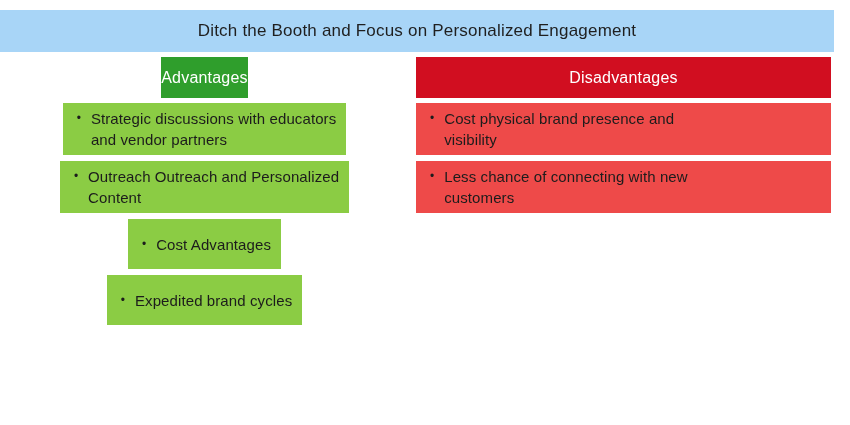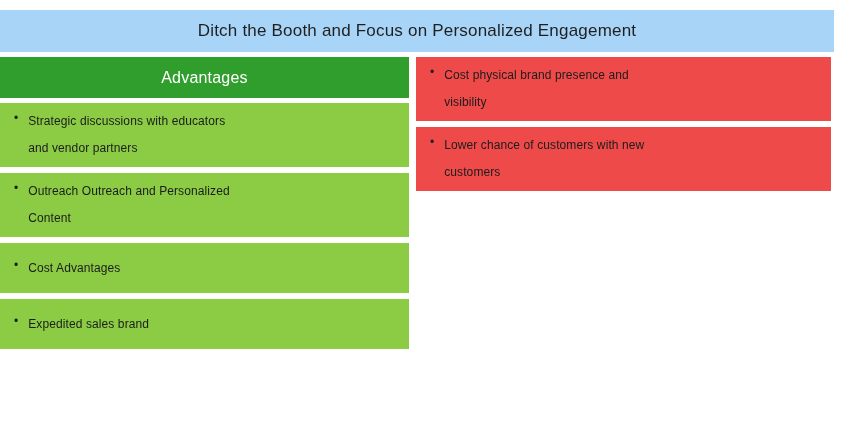--- a/index.html
+++ b/index.html
@@ -31,21 +31,21 @@
     letter-spacing: 0.2px;
   }
   .columns {
     display: flex;
     gap: 7px;
   }
   .column {
     display: flex;
     flex-direction: column;
   }
-  .column.left  { width: 409px; }
+  .column.left  { width: 409px; align-items: center; }
   .column.right { width: 415px; }
   .col-header {
     height: 41px;
     display: flex;
     align-items: center;
     justify-content: center;
     margin-bottom: 5px;
   }
   .col-header span {
     color: #ffffff;
@@ -69,22 +69,22 @@
     align-items: flex-start;
   }
   .bullet {
     font-size: 12px;
     line-height: 21px;
     color: #1c1c1c;
     margin-right: 10px;
     flex: 0 0 auto;
   }
   .item-text {
-    font-size: 12px;
-    line-height: 27px;
+    font-size: 15px;
+    line-height: 21px;
     color: #1c1c1c;
     letter-spacing: 0.1px;
     white-space: pre-line;
   }
 </style>
 </head>
 <body>
 
 <div class="board">
 
@@ -114,36 +114,39 @@
       </div>
       <div class="item adv">
         <div class="item-row">
           <span class="bullet">•</span>
           <span class="item-text">Cost Advantages</span>
         </div>
       </div>
       <div class="item adv">
         <div class="item-row">
           <span class="bullet">•</span>
-          <span class="item-text">Expedited sales brand</span>
+          <span class="item-text">Expedited brand cycles</span>
         </div>
       </div>
     </div>
 
     <div class="column right">
+      <div class="col-header dis">
+        <span>Disadvantages</span>
+      </div>
       <div class="item dis">
         <div class="item-row">
           <span class="bullet">•</span>
           <span class="item-text">Cost physical brand presence and
 visibility</span>
         </div>
       </div>
       <div class="item dis">
         <div class="item-row">
           <span class="bullet">•</span>
-          <span class="item-text">Lower chance of customers with new
+          <span class="item-text">Less chance of connecting with new
 customers</span>
         </div>
       </div>
     </div>
 
   </div>
 </div>
 
 </body></html>

